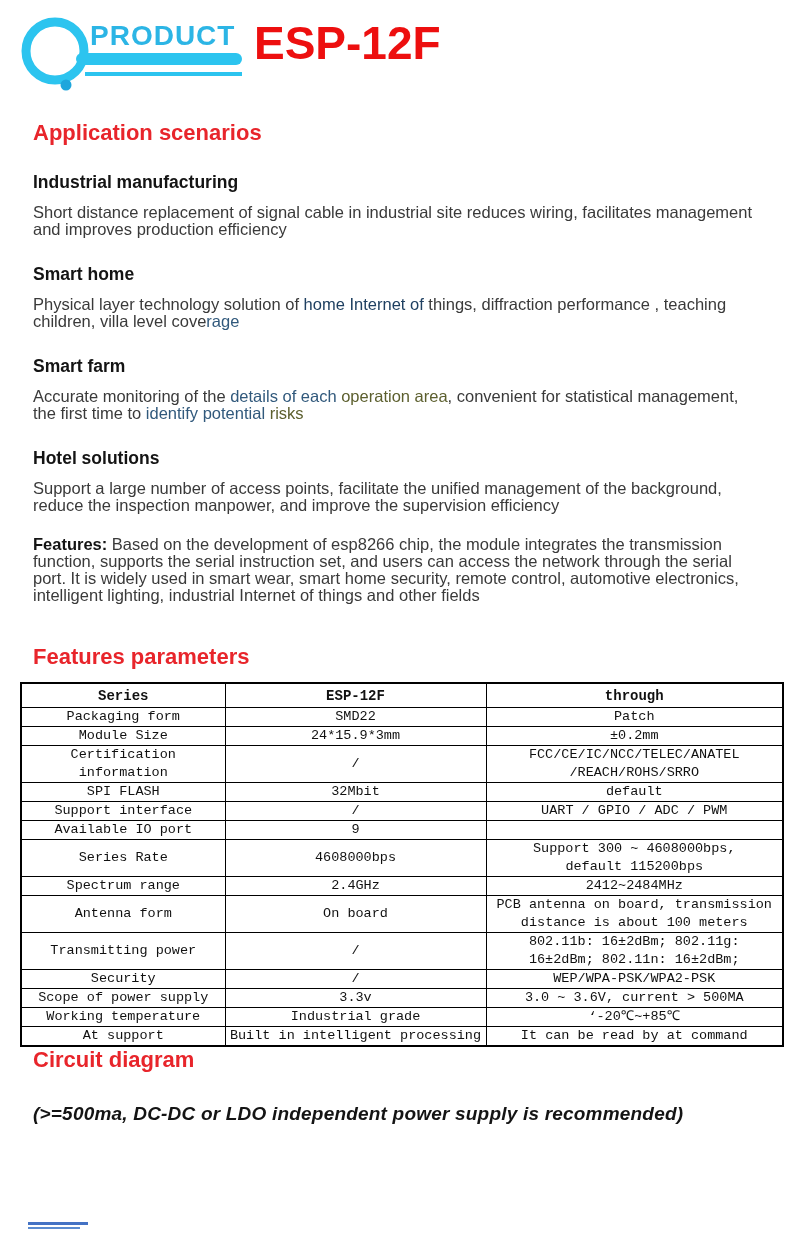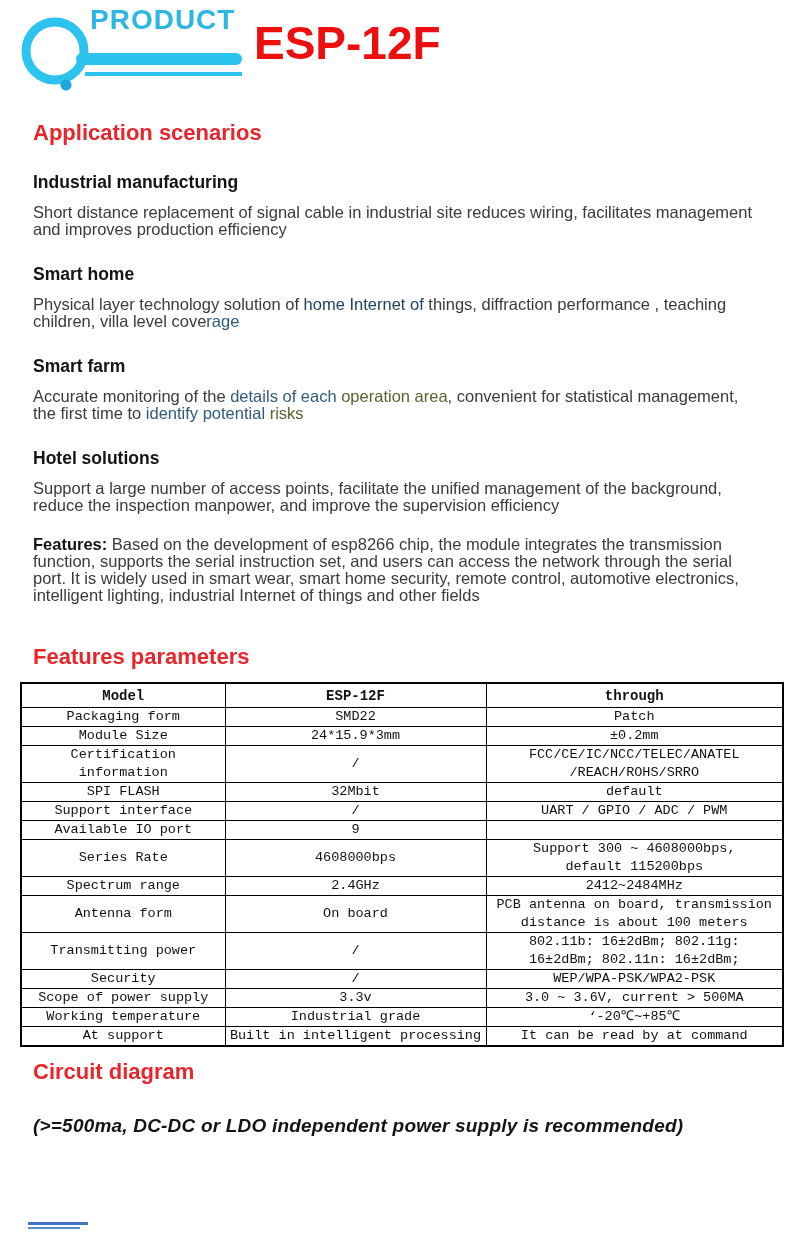--- a/index.html
+++ b/index.html
@@ -8,21 +8,21 @@
     width:800px;height:1234px;
     background:#ffffff;
     font-family:"Liberation Sans",sans-serif;
     color:#333;
     overflow:hidden;
   }
   
   .logo-row{position:relative;height:96px;}
   .logo-art{position:absolute;left:8px;top:6px;}
   .brand-text{
-    position:absolute;left:90px;top:4px;
+    position:absolute;left:90px;top:20px;
     font-size:28px;font-weight:bold;letter-spacing:1px;
     color:#2cb5e5;
   }
   .product-name{
     position:absolute;left:254px;top:16px;
     font-size:46px;font-weight:bold;letter-spacing:0px;
     color:#ed0f0f;
   }
   
   .content{padding:0 33px;width:734px;}
@@ -62,21 +62,21 @@
     border:1px solid #000;
     text-align:center;
     padding:0 1px;
     line-height:18px;
     white-space:pre-line;
     overflow:hidden;
   }
   table.params th{font-weight:bold;height:23px;font-size:14px;}
   table.params td{height:18px;}
   
-  .h-circuit{margin-top:12px;}
+  .h-circuit{margin-top:0;}
   .note{
     font-size:19px;font-weight:bold;color:#141414;
     margin:30px 0 0 0;letter-spacing:0.2px;font-style:italic;
   }
   .diagram-sliver{
     position:absolute;left:28px;top:1222px;width:62px;height:12px;
   }
   .diagram-sliver .s1{height:3px;background:#4472c4;margin-bottom:2px;width:60px;}
   .diagram-sliver .s2{height:2px;background:#5b8bd0;width:52px;}
 </style>
@@ -117,21 +117,21 @@
     <h2 class="red-heading h-params">Features parameters</h2>
 
     <table class="params">
       <colgroup>
           <col class="c1">
           <col class="c2">
           <col class="c3">
         </colgroup>
       <thead>
         <tr>
-            <th>Model</th>
+            <th>Series</th>
             <th>ESP-12F</th>
             <th>through</th>
           </tr>
       </thead>
       <tbody>
           <tr>
             <td>Packaging form</td>
             <td>SMD22</td>
             <td>Patch</td>
           </tr>

